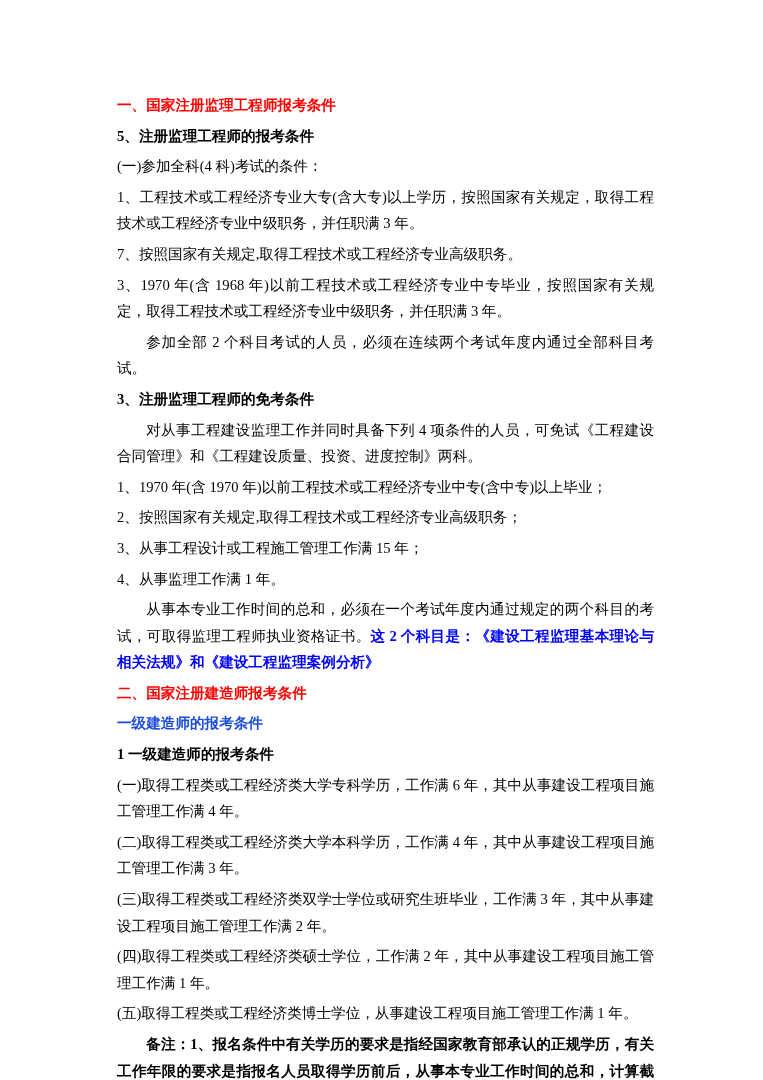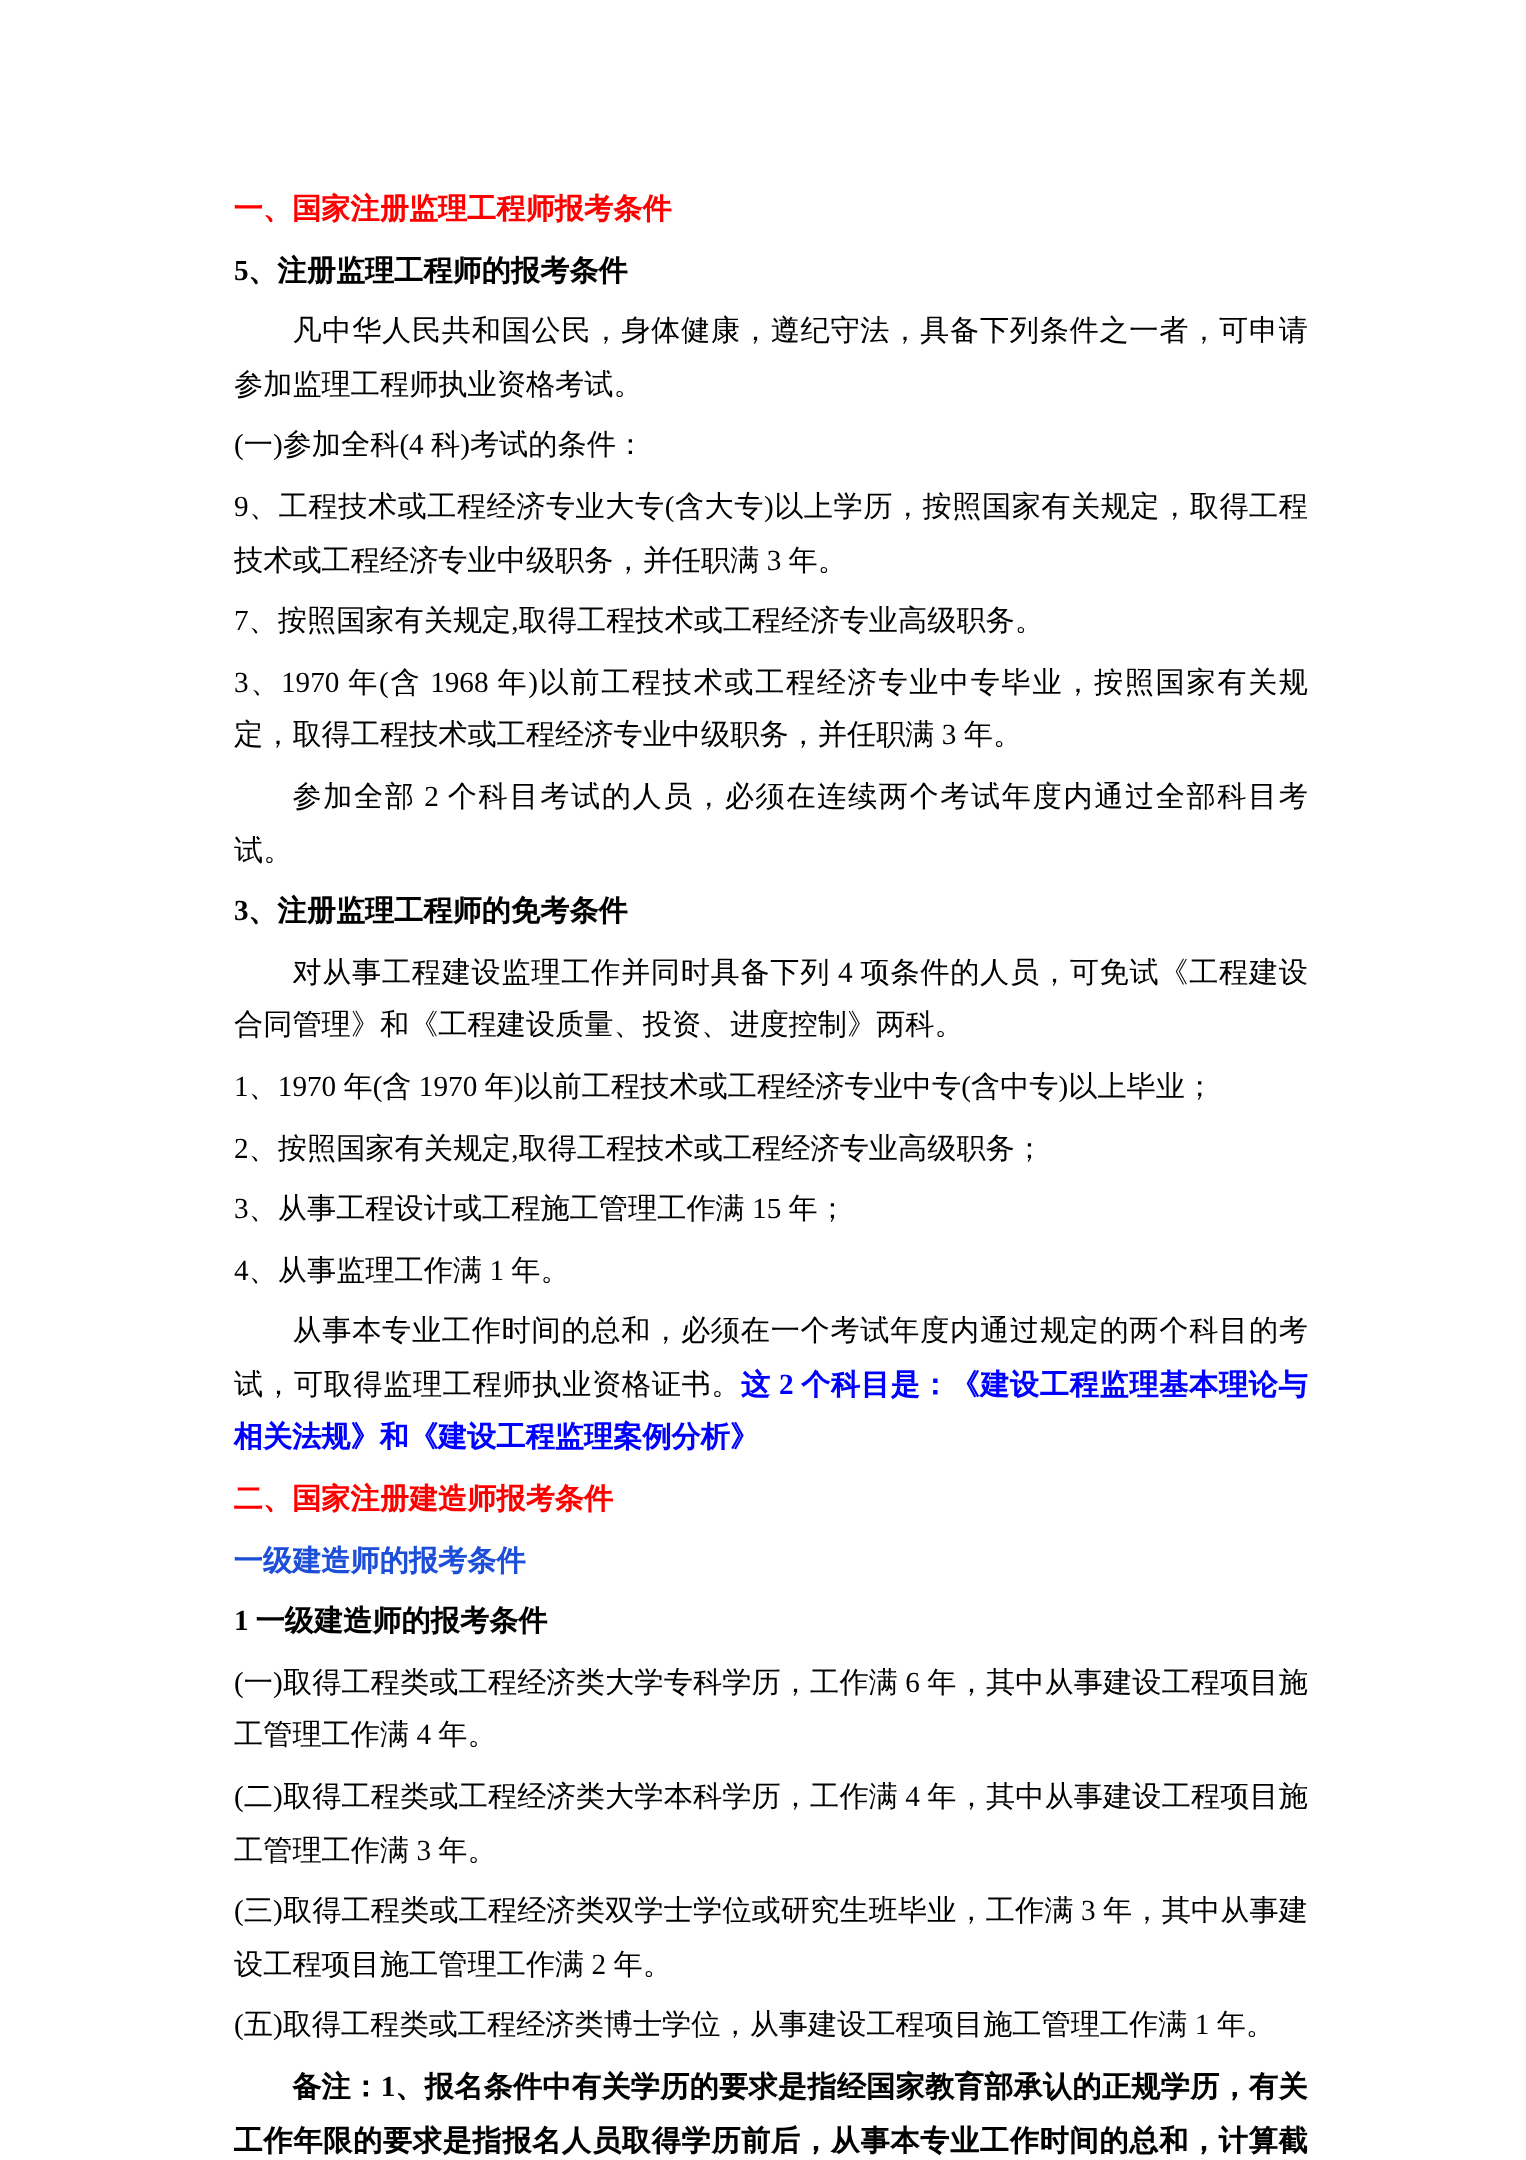--- a/index.html
+++ b/index.html
@@ -59,38 +59,38 @@
   }
 </style>
 </head>
 <body>
 
 <div class="page">
   <div class="content">
 
     <p class="h-red">一、国家注册监理工程师报考条件</p>
     <p class="h-sub">5、注册监理工程师的报考条件</p>
-    <p class="indent">凡中华人民共和国公民，身体健康，遵纪守法，具备下列条件之一者，可申请参加监理工程师执业资格考试。</p>
     <p>(一)参加全科(4 科)考试的条件：</p>
-    <p>9、工程技术或工程经济专业大专(含大专)以上学历，按照国家有关规定，取得工程技术或工程经济专业中级职务，并任职满 3 年。</p>
+    <p>1、工程技术或工程经济专业大专(含大专)以上学历，按照国家有关规定，取得工程技术或工程经济专业中级职务，并任职满 3 年。</p>
     <p>7、按照国家有关规定,取得工程技术或工程经济专业高级职务。</p>
     <p>3、1970 年(含 1968 年)以前工程技术或工程经济专业中专毕业，按照国家有关规定，取得工程技术或工程经济专业中级职务，并任职满 3 年。</p>
     <p class="indent">参加全部 2 个科目考试的人员，必须在连续两个考试年度内通过全部科目考试。</p>
     <p class="h-sub">3、注册监理工程师的免考条件</p>
     <p class="indent">对从事工程建设监理工作并同时具备下列 4 项条件的人员，可免试《工程建设合同管理》和《工程建设质量、投资、进度控制》两科。</p>
     <p>1、1970 年(含 1970 年)以前工程技术或工程经济专业中专(含中专)以上毕业；</p>
     <p>2、按照国家有关规定,取得工程技术或工程经济专业高级职务；</p>
     <p>3、从事工程设计或工程施工管理工作满 15 年；</p>
     <p>4、从事监理工作满 1 年。</p>
     <p class="indent"><span>从事本专业工作时间的总和，必须在一个考试年度内通过规定的两个科目的考试，可取得监理工程师执业资格证书。</span><span class="blue">这 2 个科目是：《建设工程监理基本理论与相关法规》和《建设工程监理案例分析》</span></p>
 
     <p class="h-red">二、国家注册建造师报考条件</p>
     <p class="h-magenta">一级建造师的报考条件</p>
     <p class="h-sub">1 一级建造师的报考条件</p>
     <p>(一)取得工程类或工程经济类大学专科学历，工作满 6 年，其中从事建设工程项目施工管理工作满 4 年。</p>
     <p>(二)取得工程类或工程经济类大学本科学历，工作满 4 年，其中从事建设工程项目施工管理工作满 3 年。</p>
     <p>(三)取得工程类或工程经济类双学士学位或研究生班毕业，工作满 3 年，其中从事建设工程项目施工管理工作满 2 年。</p>
+    <p>(四)取得工程类或工程经济类硕士学位，工作满 2 年，其中从事建设工程项目施工管理工作满 1 年。</p>
     <p>(五)取得工程类或工程经济类博士学位，从事建设工程项目施工管理工作满 1 年。</p>
     <p class="indent bold">备注：1、报名条件中有关学历的要求是指经国家教育部承认的正规学历，有关工作年限的要求是指报名人员取得学历前后，从事本专业工作时间的总和，计算截止日期为考试报名年度当年年底。2、考试地点为其报名所在地。即在哪里报名就在哪里考试。3、年龄超过 65 周岁不予注册。</p>
     <p class="h-sub">2、一级注册建造师免考条件</p>
 
   </div>
 </div>
 
 </body></html>

